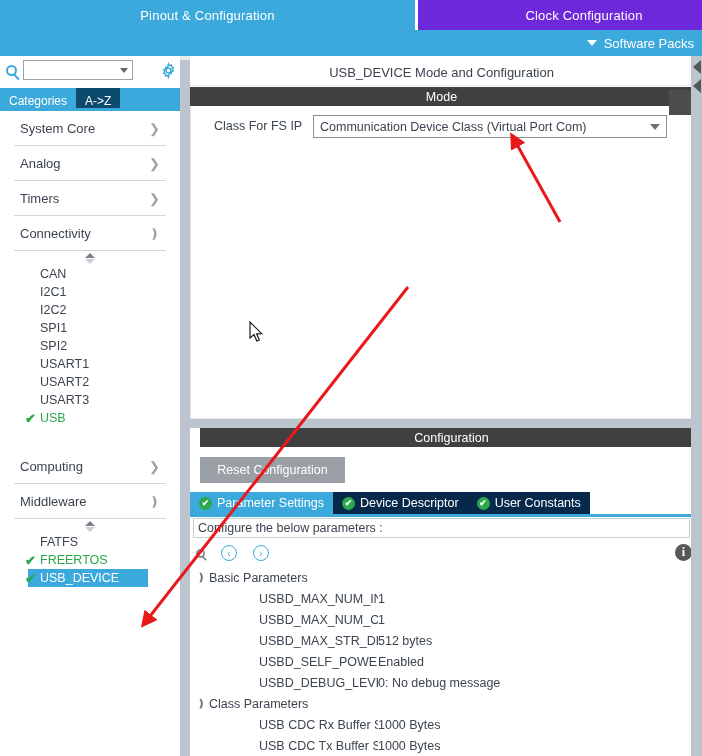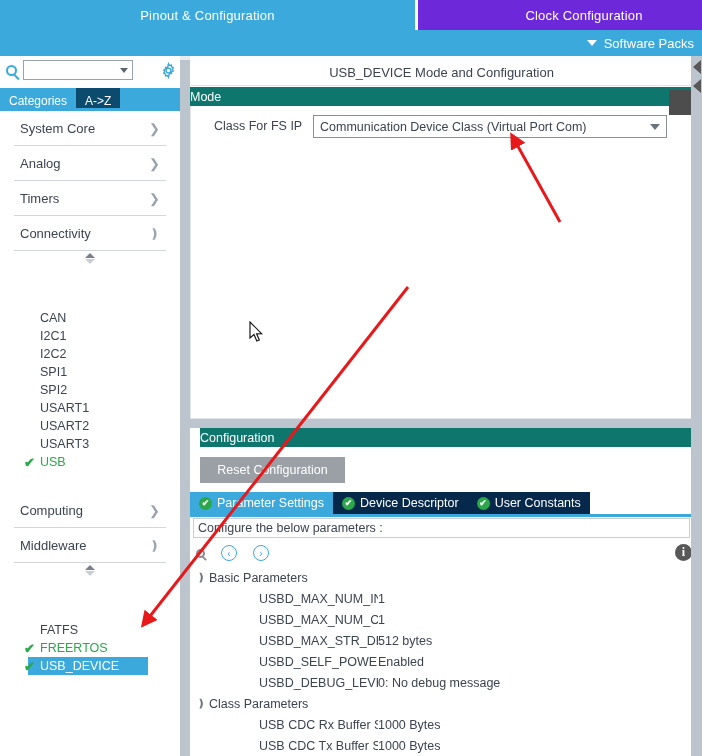--- a/index.html
+++ b/index.html
@@ -45,50 +45,50 @@
     display:flex; align-items:center; justify-content:flex-end; padding-right:4px;
   }
   .chev-sm { width:0;height:0;border-left:4px solid transparent;border-right:4px solid transparent;border-top:5px solid #5b6670; }
   .gear { position:absolute; left:160px; top:62px; width:17px; height:17px; }
 
   .cattabs { position:absolute; left:0; top:88px; width:180px; height:20px; background:#3ba9dc; display:flex; }
   .cattab { height:20px; display:flex; align-items:flex-end; justify-content:center; color:#fff; font-size:12px; padding:0 9px; }
   .cattab.inactive { background:#0c4a6e; }
   .catunder { position:absolute; left:0; top:108px; width:180px; height:3px; background:#3ba9dc; }
 
-  .cat-list { position:absolute; left:0; top:111px; width:180px; }
+  .cat-list { position:absolute; left:0; top:111px; width:180px;text-align:center; }
   .cat-group { position:relative; height:35px; margin:0 14px; border-bottom:1px solid #d3d7db; display:flex; align-items:center; }
   .cat-group .cg-label { font-size:13px; color:#3c4450; padding-left:6px; }
   .cg-arrow { position:absolute; right:6px; top:50%; transform:translateY(-50%); color:#9aa3ad; font-size:13px; }
 
   .scroll-ind { height:14px; display:flex; align-items:center; justify-content:center; gap:1px; flex-direction:column; }
   .tri-up { width:0;height:0;border-left:5px solid transparent;border-right:5px solid transparent;border-bottom:5px solid #78818b; }
   .tri-dn { width:0;height:0;border-left:5px solid transparent;border-right:5px solid transparent;border-top:5px solid #c9ced3; }
 
-  .sub-list { padding-left:40px;margin-top:44px; }
+  .sub-list { padding-left:40px; }
   .sub-item { height:18px; display:flex; align-items:center; font-size:12.5px; color:#3c4450; position:relative; }
   .sub-item.checked { color:#2aa84a; }
   .sub-item.selected { background:#3ba9dc; color:#ffffff; margin-left:-12px; padding-left:12px; width:120px; }
   .chk { width:13px; margin-left:-16px; margin-right:3px; color:#2aa84a; font-size:13px; font-weight:bold; line-height:1; }
   .sub-item.selected .chk { color:#2aa84a; }
 
   .splitter-v { position:absolute; left:180px; top:56px; width:10px; height:700px; background:#bcc5ce; }
   .splitter-v::before { content:""; position:absolute; left:0; top:0; width:10px; height:4px; background:#e8eaec; }
 
   
   .rightpanel { position:absolute; left:190px; top:56px; width:512px; height:700px; background:#ffffff; }
 
   .panel-title {
     position:absolute; left:190px; top:60px; width:503px; height:26px;
     display:flex; align-items:center; justify-content:center;
     background:#ffffff; font-size:13px; color:#3c4450; border-bottom:1px solid #e2e5e8;
   }
   .barhdr {
-    position:absolute; height:19px; display:flex; align-items:center; 
-    background:#0f766e; color:#ffffff; font-size:12.5px;
+    position:absolute; height:19px; display:flex; align-items:center; justify-content:center;
+    background:#404040; color:#ffffff; font-size:12.5px;
   }
   .mode-hdr { left:190px; top:87px; width:503px; }
 
   .mode-body { position:absolute; left:190px; top:106px; width:503px; height:313px; background:#ffffff; border:1px solid #e2e5e8; border-top:none; }
   .class-label { position:absolute; left:214px; top:119px; font-size:12.5px; color:#3c4450; }
   .combobox {
     position:absolute; left:313px; top:115px; width:354px; height:23px;
     border:1px solid #8a8f96; background:#ffffff;
     display:flex; align-items:center; padding:0 6px; font-size:12.5px; color:#3c4450;
   }

